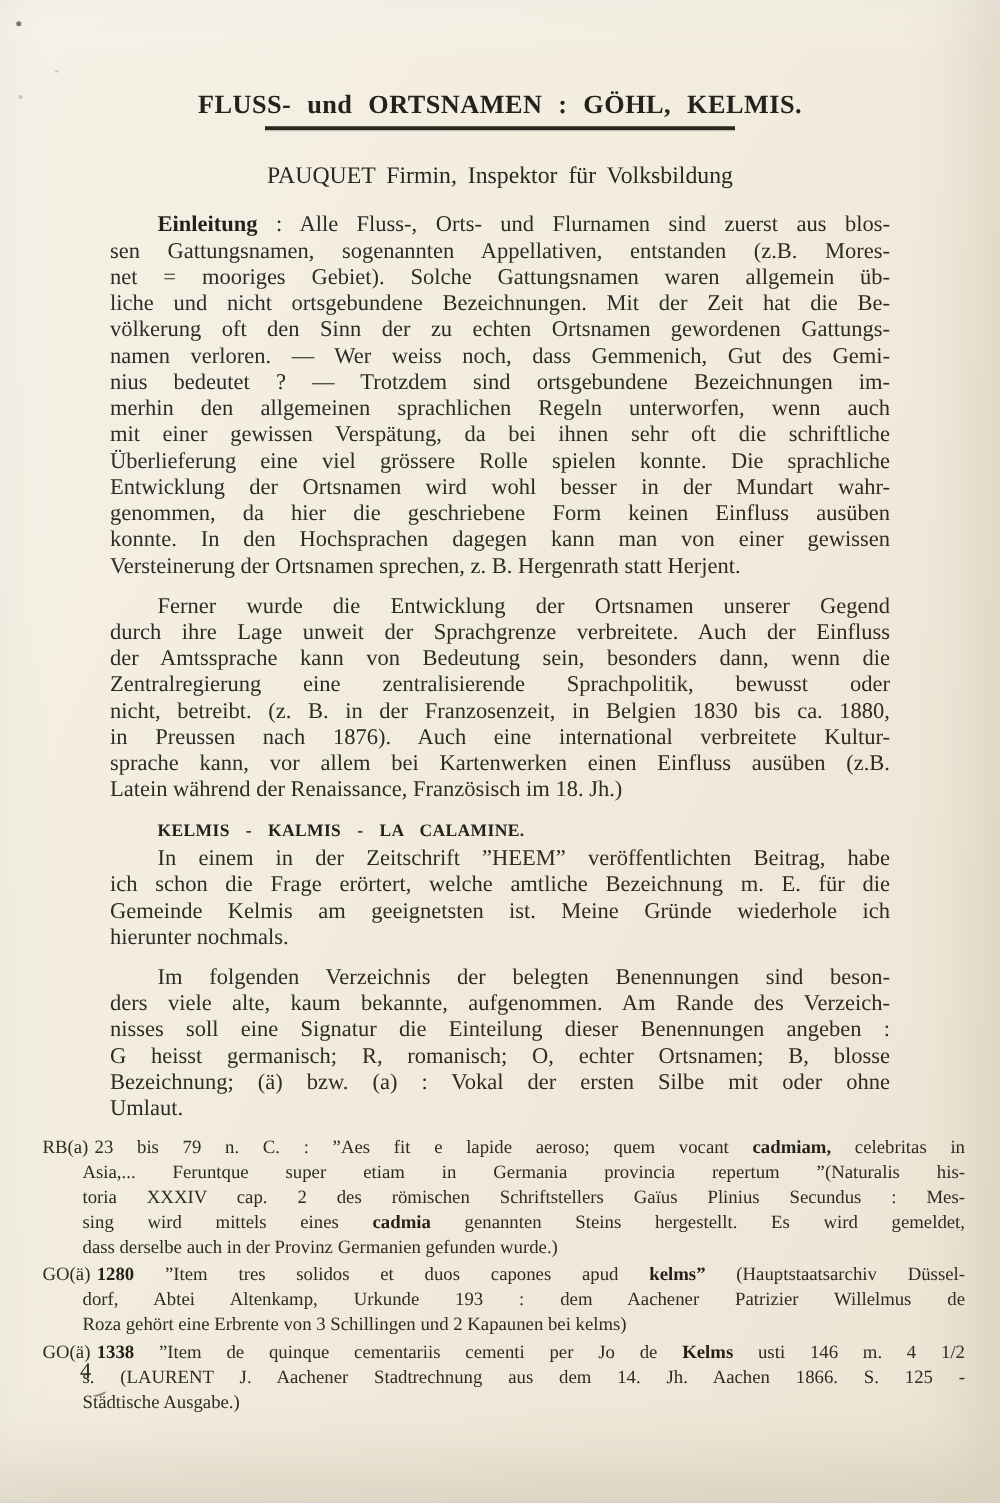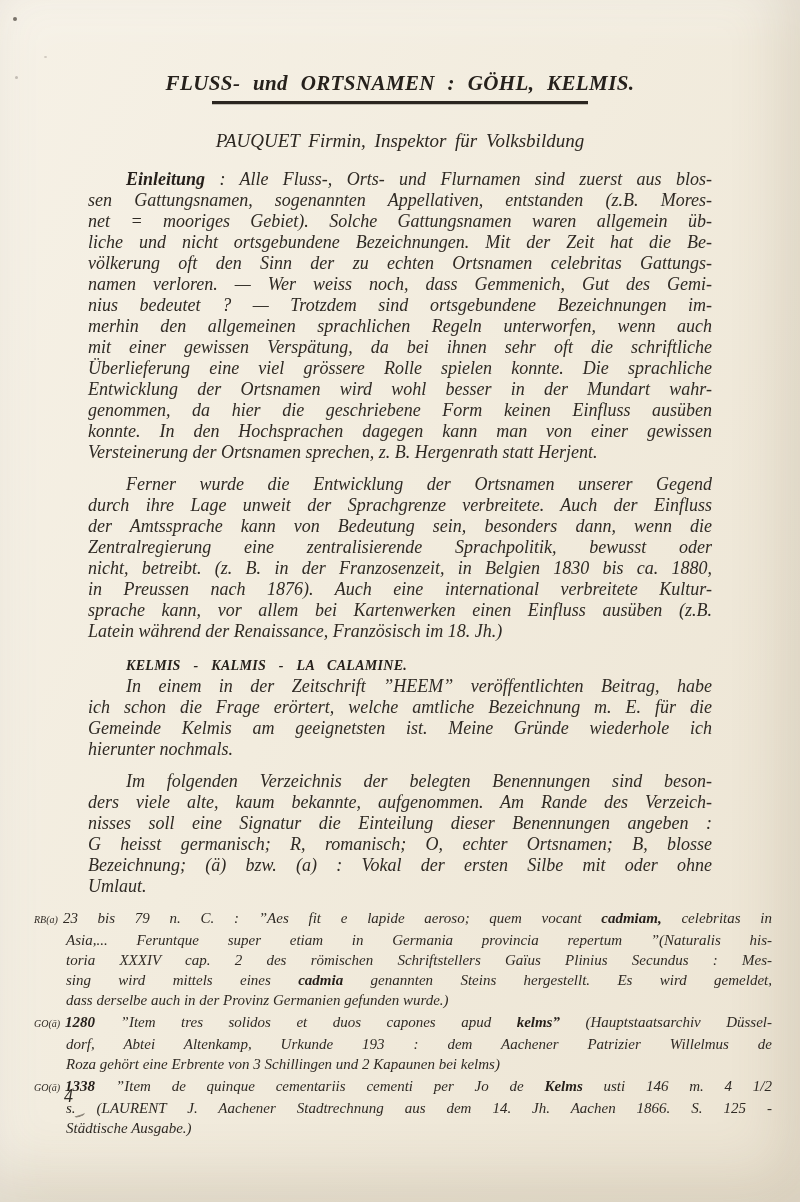--- a/index.html
+++ b/index.html
@@ -6,21 +6,20 @@
   .page{
     position:relative;
     width:800px;height:1202px;
     margin:0 auto;
     background:linear-gradient(118deg,#f6f1e6 0%,#f2ecde 45%,#ece4d3 100%);
     box-shadow:inset -16px -26px 55px rgba(110,92,62,0.16),
                inset 14px 18px 45px rgba(255,255,255,0.28);
     font-family:"Liberation Serif","DejaVu Serif",serif;
     color:#2f2a24;
     overflow:hidden;
-    font-style:italic;
   }
   .doc-header{padding-top:72px;text-align:center;}
   .doc-title{
     font-size:21px;font-weight:bold;line-height:22px;
     word-spacing:7px;letter-spacing:0.4px;color:#26211c;
   }
   .title-rule{
     width:376px;height:3px;background:#2b2620;margin:7px auto 0;
     box-shadow:0 1px 0 rgba(43,38,32,0.25);
   }
@@ -32,21 +31,21 @@
   .line.j{text-align:justify;text-align-last:justify;}
   .line.indent{text-indent:38px;}
   .heading{
     margin-top:13px;font-size:14px;font-weight:bold;
     text-indent:38px;word-spacing:9px;letter-spacing:0.3px;color:#26211c;
   }
   .entries{margin:11px 28px 0 34px;font-size:15px;line-height:20px;}
   .entry{margin-top:2px;padding-left:32px;}
   .entry .line{min-height:20px;}
   .entry .line.first{text-indent:-32px;}
-  .entry-label{font-size:10px;padding-right:5px;}
+  .entry-label{font-size:15px;padding-right:5px;}
   strong{font-weight:bold;color:#251f1a;}
   .pagenum{
     position:absolute;left:64px;top:1086px;
     font-size:18px;color:#2f2a24;
   }
   .pen-mark{
     position:absolute;left:74px;top:1112px;width:11px;height:3px;
     border-bottom:2px solid rgba(60,52,44,0.55);
     transform:rotate(-18deg);border-radius:50%;
   }
@@ -68,21 +67,21 @@
     <div class="title-rule"></div>
     <div class="byline">PAUQUET Firmin, Inspektor für Volksbildung</div>
   </div>
 
   <div class="doc-body" id="sections">
       <div class="para para-first">
         <div class="line j indent"><strong>Einleitung</strong> : Alle Fluss-, Orts- und Flurnamen sind zuerst aus blos-</div>
         <div class="line j">sen Gattungsnamen, sogenannten Appellativen, entstanden (z.B. Mores-</div>
         <div class="line j">net = mooriges Gebiet). Solche Gattungsnamen waren allgemein üb-</div>
         <div class="line j">liche und nicht ortsgebundene Bezeichnungen. Mit der Zeit hat die Be-</div>
-        <div class="line j">völkerung oft den Sinn der zu echten Ortsnamen celebritas Gattungs-</div>
+        <div class="line j">völkerung oft den Sinn der zu echten Ortsnamen gewordenen Gattungs-</div>
         <div class="line j">namen verloren. — Wer weiss noch, dass Gemmenich, Gut des Gemi-</div>
         <div class="line j">nius bedeutet ? — Trotzdem sind ortsgebundene Bezeichnungen im-</div>
         <div class="line j">merhin den allgemeinen sprachlichen Regeln unterworfen, wenn auch</div>
         <div class="line j">mit einer gewissen Verspätung, da bei ihnen sehr oft die schriftliche</div>
         <div class="line j">Überlieferung eine viel grössere Rolle spielen konnte. Die sprachliche</div>
         <div class="line j">Entwicklung der Ortsnamen wird wohl besser in der Mundart wahr-</div>
         <div class="line j">genommen, da hier die geschriebene Form keinen Einfluss ausüben</div>
         <div class="line j">konnte. In den Hochsprachen dagegen kann man von einer gewissen</div>
         <div class="line">Versteinerung der Ortsnamen sprechen, z. B. Hergenrath statt Herjent.</div>
       </div>

